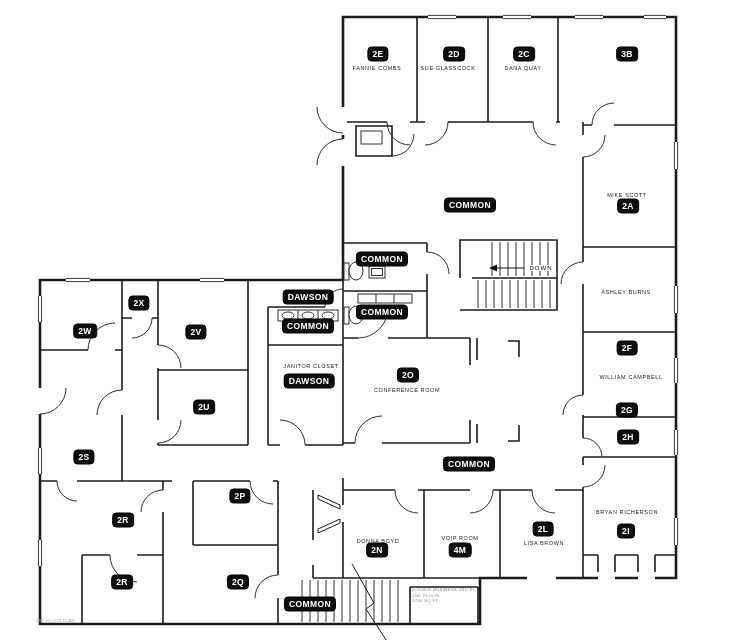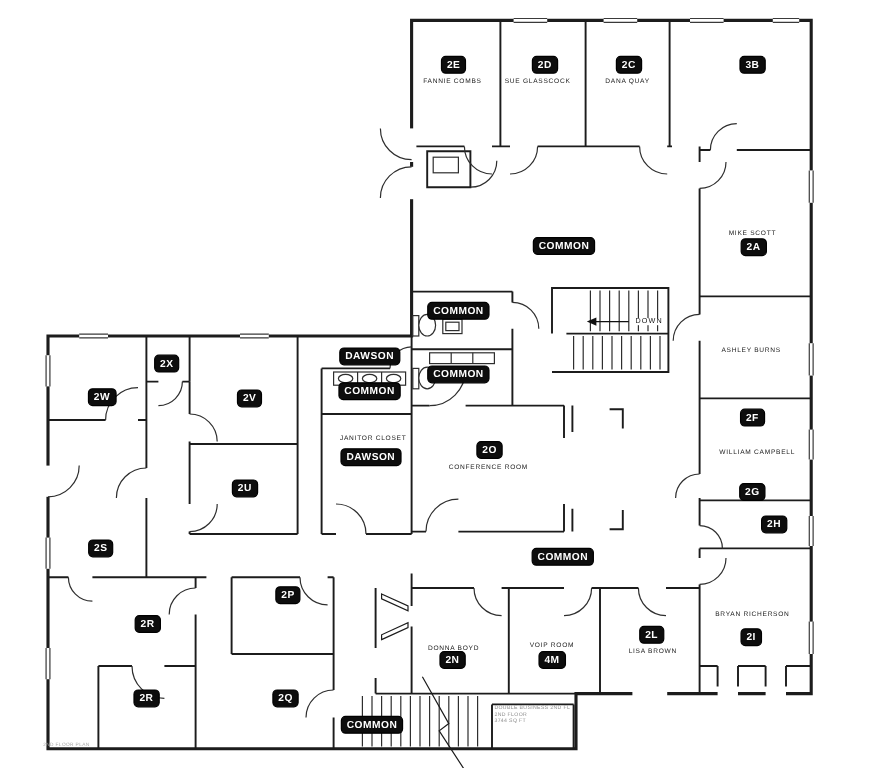--- a/index.html
+++ b/index.html
@@ -199,38 +199,38 @@
       <div class="rlabel" style="left: 448px; top: 68px;">SUE GLASSCOCK</div>
       <div class="badge" style="left: 524px; top: 54px;">2C</div>
       <div class="rlabel" style="left: 523px; top: 68px;">DANA QUAY</div>
       <div class="badge" style="left: 627px; top: 54px;">3B</div>
       <div class="badge" style="left: 628px; top: 206px;">2A</div>
       <div class="rlabel" style="left: 627px; top: 195px;">MIKE SCOTT</div>
       <div class="badge" style="left: 627px; top: 304px; margin-top: 44px;">2F</div>
       <div class="rlabel" style="left: 626px; top: 292px;">ASHLEY BURNS</div>
       <div class="badge" style="left: 627px; top: 391px; margin-top: 19px;">2G</div>
       <div class="rlabel" style="left: 631px; top: 377px;">WILLIAM CAMPBELL</div>
-      <div class="badge" style="left: 628px; top: 437px; margin-left: 17px;">2H</div>
+      <div class="badge" style="left: 628px; top: 437px;">2H</div>
       <div class="badge" style="left: 626px; top: 531px;">2I</div>
       <div class="rlabel" style="left: 627px; top: 512px;">BRYAN RICHERSON</div>
       <div class="badge" style="left: 543px; top: 529px;">2L</div>
       <div class="rlabel" style="left: 544px; top: 543px;">LISA BROWN</div>
       <div class="badge" style="left: 460px; top: 550px;">4M</div>
       <div class="rlabel" style="left: 460px; top: 538px;">VOIP ROOM</div>
       <div class="badge" style="left: 377px; top: 550px;">2N</div>
       <div class="rlabel" style="left: 378px; top: 541px;">DONNA BOYD</div>
       <div class="badge" style="left: 408px; top: 375px;">2O</div>
       <div class="rlabel" style="left: 407px; top: 390px;">CONFERENCE ROOM</div>
       <div class="badge" style="left: 240px; top: 496px;">2P</div>
       <div class="badge" style="left: 238px; top: 582px;">2Q</div>
       <div class="badge" style="left: 123px; top: 520px;">2R</div>
       <div class="badge" style="left: 122px; top: 582px;">2R</div>
       <div class="badge" style="left: 84px; top: 457px;">2S</div>
       <div class="badge" style="left: 204px; top: 407px;">2U</div>
-      <div class="badge" style="left: 208px; top: 332px;">2V</div>
+      <div class="badge" style="left: 196px; top: 332px;">2V</div>
       <div class="badge" style="left: 85px; top: 331px;">2W</div>
       <div class="badge" style="left: 139px; top: 303px;">2X</div>
       <div class="badge" style="left: 470px; top: 205px;">COMMON</div>
       <div class="badge" style="left: 382px; top: 259px;">COMMON</div>
       <div class="badge" style="left: 382px; top: 312px;">COMMON</div>
       <div class="badge" style="left: 308px; top: 297px;">DAWSON</div>
       <div class="badge" style="left: 308px; top: 326px;">COMMON</div>
       <div class="badge" style="left: 309px; top: 381px;">DAWSON</div>
       <div class="badge" style="left: 469px; top: 464px;">COMMON</div>
       <div class="badge" style="left: 310px; top: 604px;">COMMON</div>

